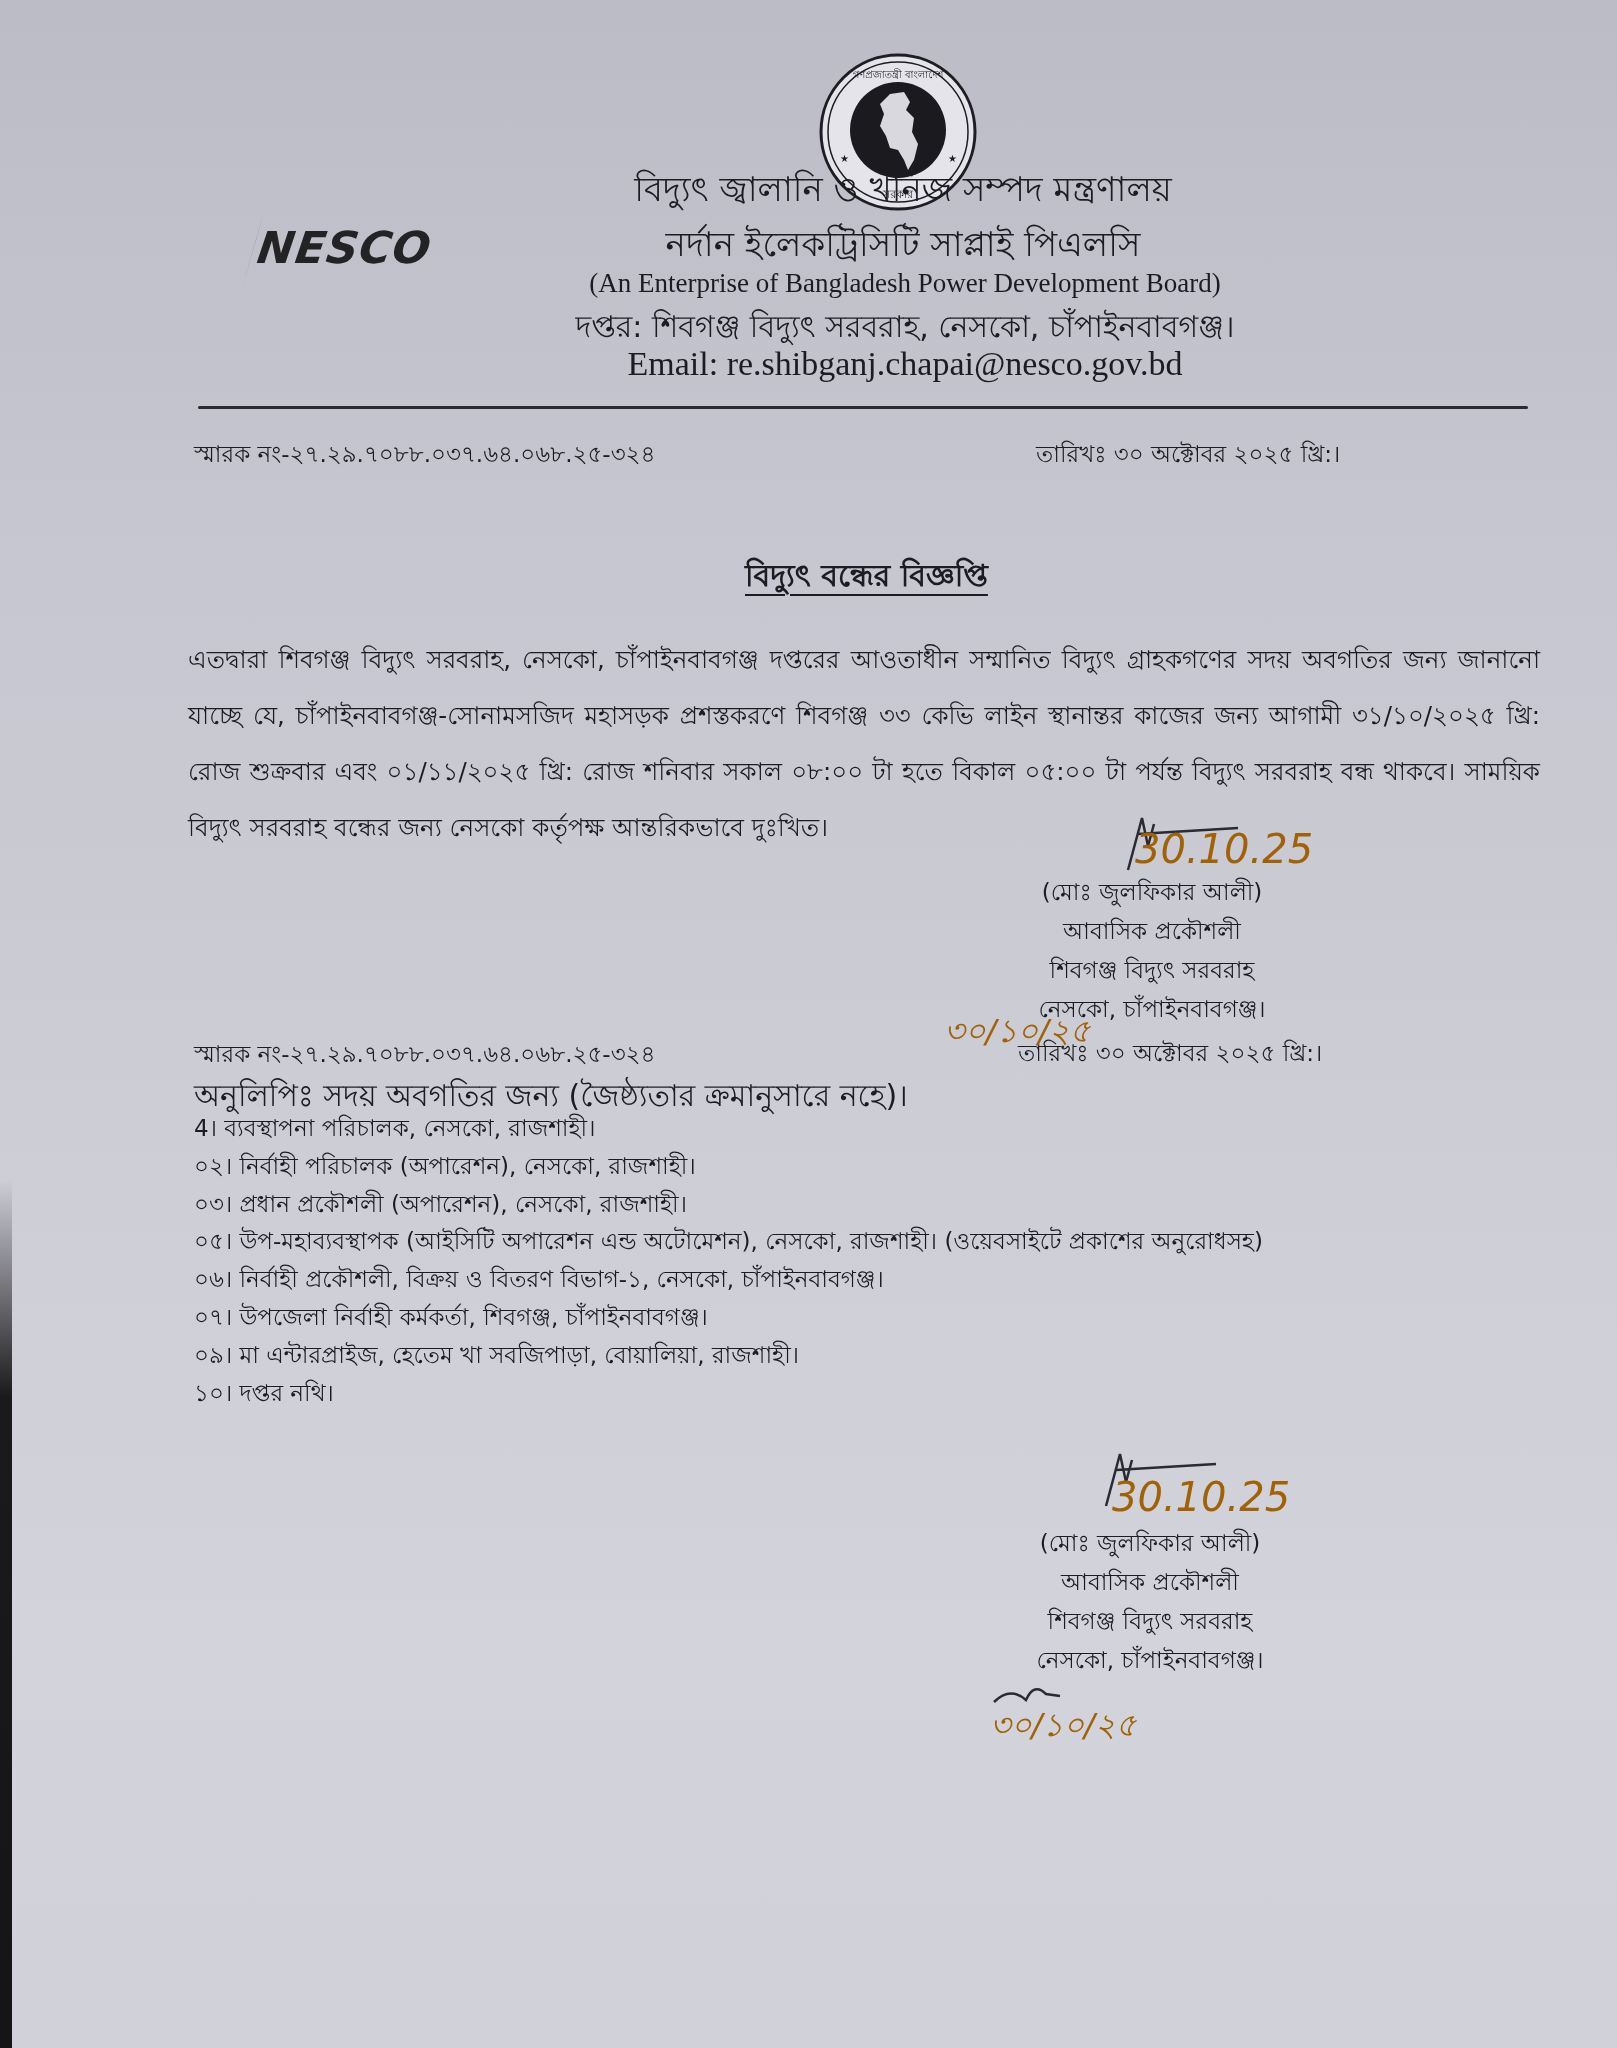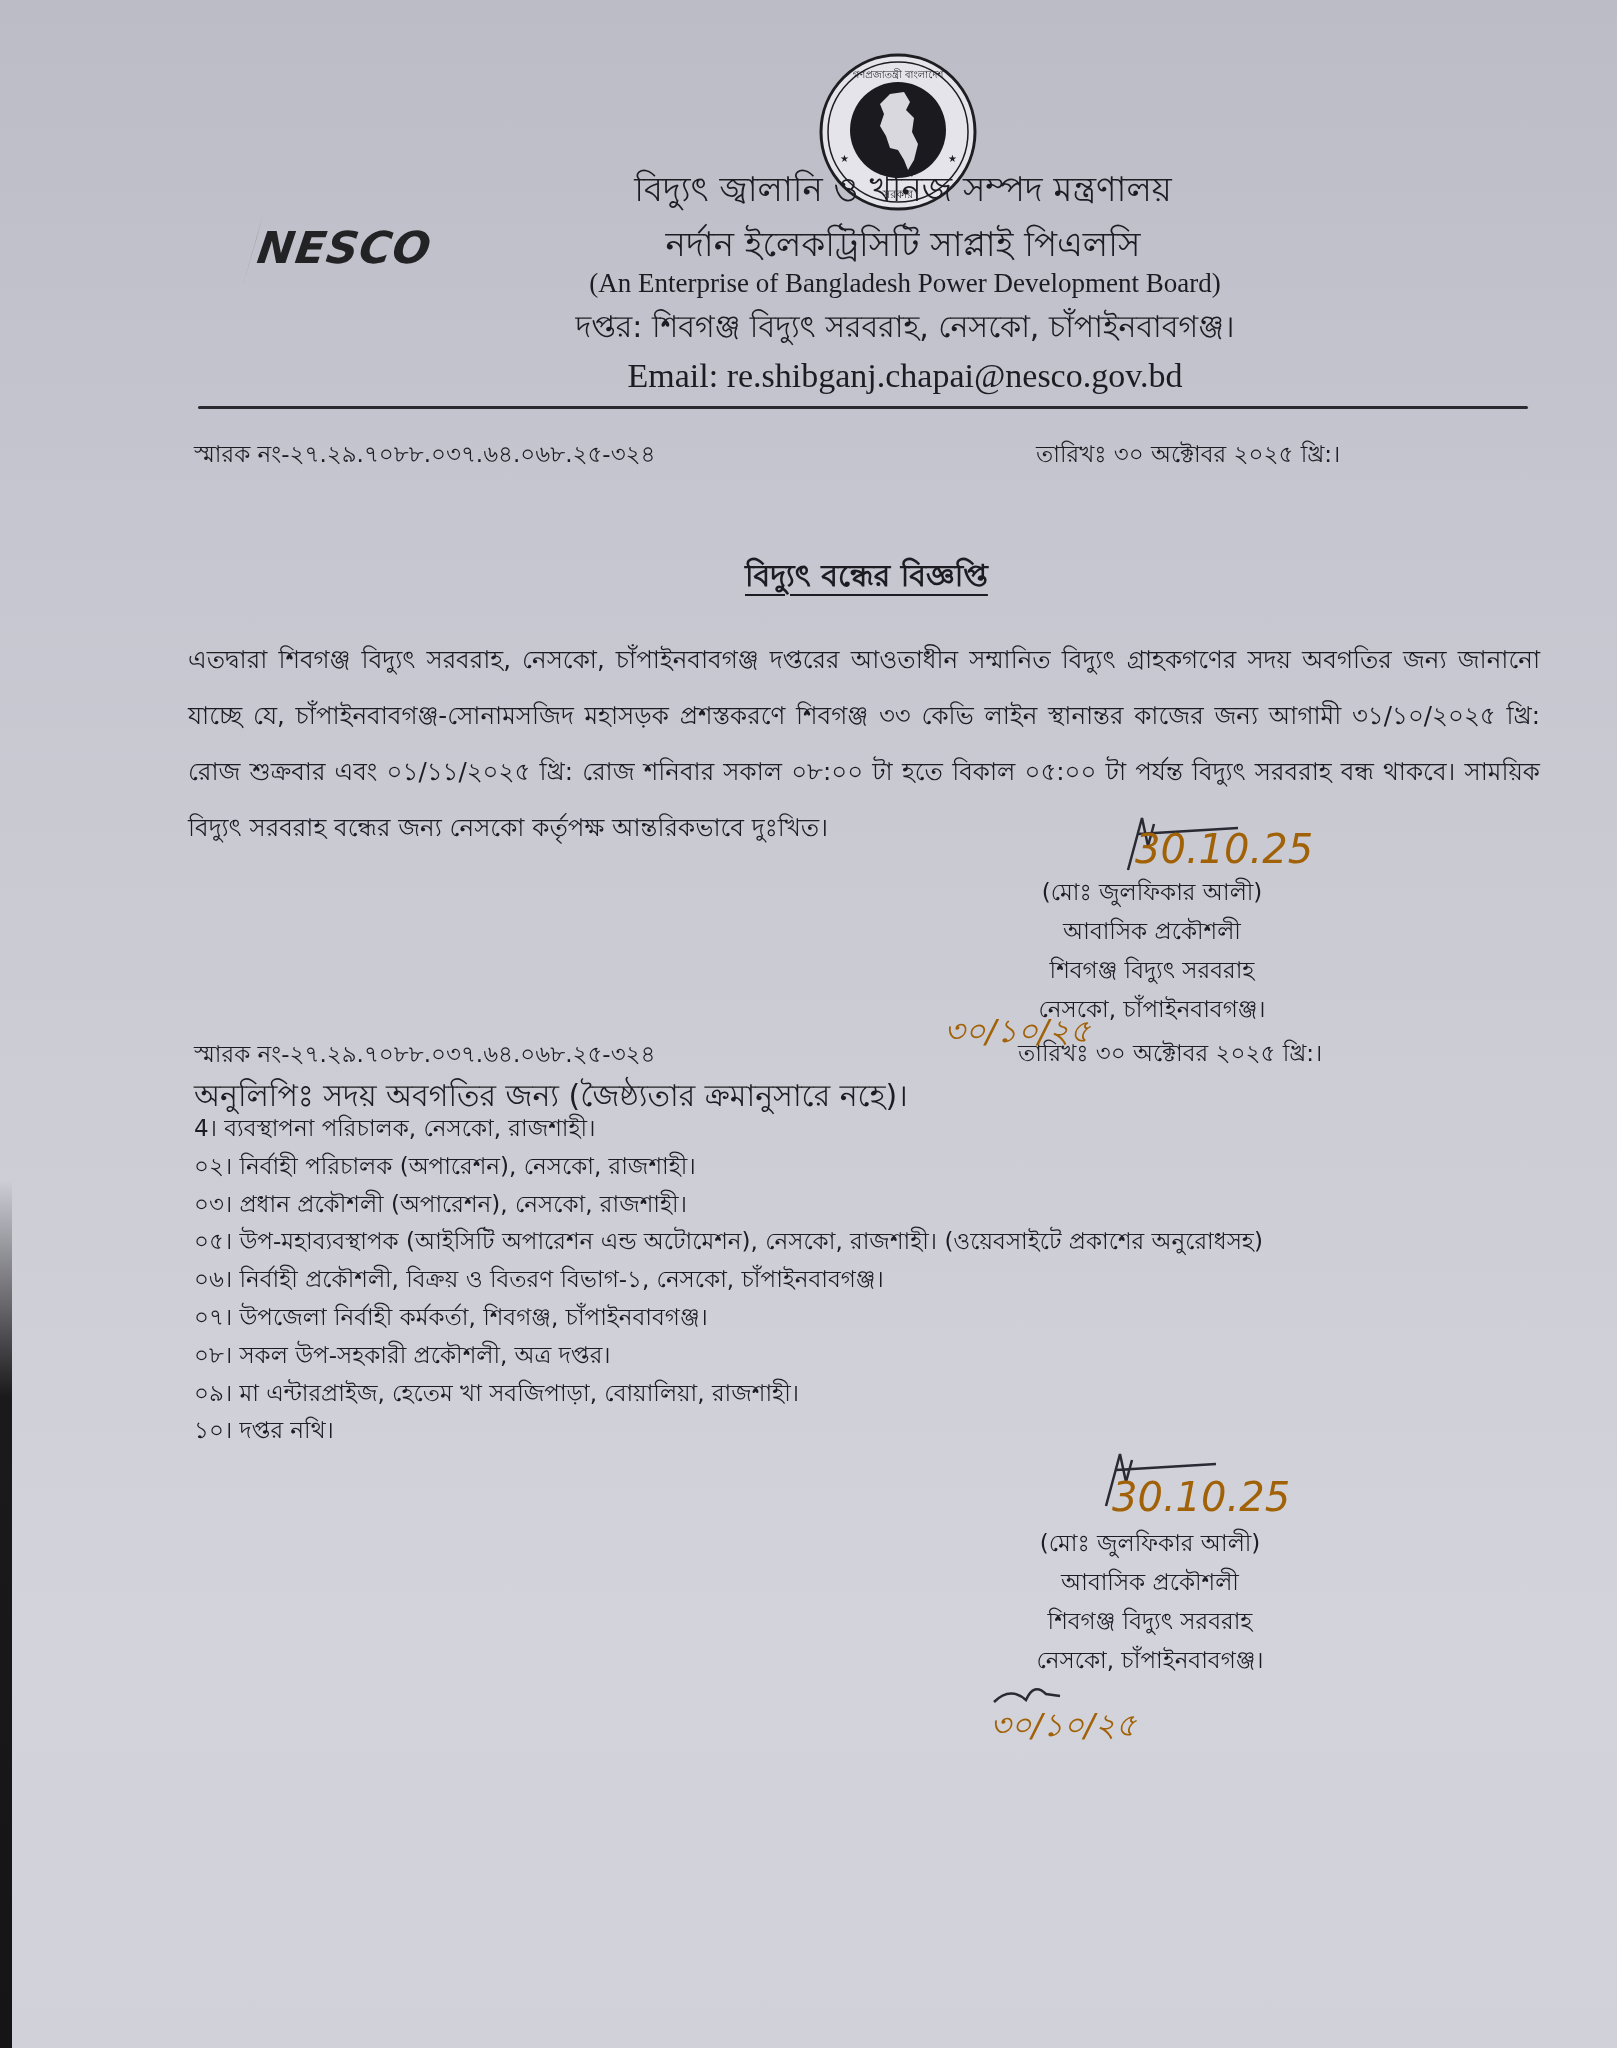--- a/index.html
+++ b/index.html
@@ -28,21 +28,21 @@
       transform: skewX(-8deg);
     }
     .header-line {
       position: absolute; left: 0; width: 1617px; text-align: center;
       white-space: nowrap;
     }
     .h-ministry { top: 163px; left: 378px; width: 1050px; font-size: 34px; }
     .h-company  { top: 218px; left: 378px; width: 1050px; font-size: 34px; }
     .h-enterprise { top: 268px; left: 370px; width: 1070px; font-size: 27px; font-family: "Liberation Serif", serif; }
     .h-office   { top: 303px; left: 370px; width: 1070px; font-size: 30px; }
-    .h-email    { top: 345px; left: 370px; width: 1070px; font-size: 34px; font-family: "Liberation Serif", serif; margin-top: 12px; }
+    .h-email    { top: 345px; left: 370px; width: 1070px; font-size: 34px; font-family: "Liberation Serif", serif; }
     .rule {
       position: absolute; left: 198px; top: 406px; width: 1330px; height: 3px;
       background: #2a2a30; border-radius: 2px;
     }
     .bn { font-family: "DejaVu Sans", sans-serif; }
     .ref-top  { left: 194px; top: 436px; font-size: 23px; }
     .date-top { left: 1036px; top: 436px; font-size: 23px; }
     .title {
       left: 745px; top: 552px; font-size: 30px; font-weight: bold;
       text-decoration: underline; text-underline-offset: 8px; text-decoration-thickness: 2px;
@@ -120,21 +120,20 @@
 
 <div class="abs bn cc-ref">স্মারক নং-২৭.২৯.৭০৮৮.০৩৭.৬৪.০৬৮.২৫-৩২৪</div>
 <div class="abs bn cc-head">অনুলিপিঃ সদয় অবগতির জন্য (জৈষ্ঠ্যতার ক্রমানুসারে নহে)।</div>
 <ul class="cc-list bn">
   <li>4। ব্যবস্থাপনা পরিচালক, নেসকো, রাজশাহী।</li>
   <li>০২। নির্বাহী পরিচালক (অপারেশন), নেসকো, রাজশাহী।</li>
   <li>০৩। প্রধান প্রকৌশলী (অপারেশন), নেসকো, রাজশাহী।</li>
   <li>০৫। উপ-মহাব্যবস্থাপক (আইসিটি অপারেশন এন্ড অটোমেশন), নেসকো, রাজশাহী। (ওয়েবসাইটে প্রকাশের অনুরোধসহ)</li>
   <li>০৬। নির্বাহী প্রকৌশলী, বিক্রয় ও বিতরণ বিভাগ-১, নেসকো, চাঁপাইনবাবগঞ্জ।</li>
   <li>০৭। উপজেলা নির্বাহী কর্মকর্তা, শিবগঞ্জ, চাঁপাইনবাবগঞ্জ।</li>
-  <li>০৮। সকল উপ-সহকারী প্রকৌশলী, অত্র দপ্তর।</li>
   <li>০৯। মা এন্টারপ্রাইজ, হেতেম খা সবজিপাড়া, বোয়ালিয়া, রাজশাহী।</li>
   <li>১০। দপ্তর নথি।</li>
 </ul>
 
 <svg class="abs" style="left:1096px;top:1448px;width:190px;height:70px" viewBox="0 0 190 70">
   <path d="M10 58 L24 6 L30 34 L36 12 M20 22 L120 16" stroke="#2a2a34" stroke-width="2.5" fill="none"></path>
 </svg>
 <div class="handwrite" style="left:1112px;top:1474px;font-size:40px">30.10.25</div>
 <div class="sig-block sig2 bn">
   <div>(মোঃ জুলফিকার আলী)</div>

